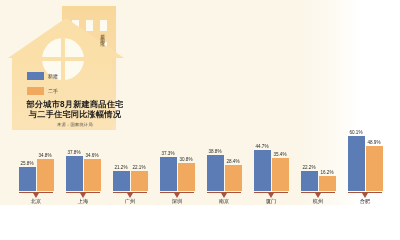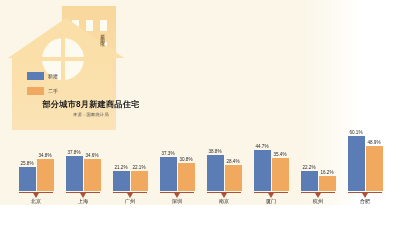--- a/index.html
+++ b/index.html
@@ -59,21 +59,21 @@
   }
 
   
   .legend{position:absolute;left:27px;top:72px;}
   .legend-row{display:flex;align-items:center;margin-bottom:7px;}
   .legend-swatch{width:17px;height:8px;margin-right:4px;}
   .legend-label{font-size:5px;color:#3a3a3a;}
 
   
   .title-block{
-    position:absolute;left:16px;top:100px;width:150px;text-align:center;
+    position:absolute;left:0;top:100px;width:150px;text-align:center;
   }
   .title-line{
     font-size:8.2px;font-weight:bold;color:#1c1c1c;line-height:10px;
     letter-spacing:0.2px;
   }
   .source-line{
     font-size:4.2px;color:#4a4a4a;margin-top:2px;letter-spacing:0.3px;
   }
 
   
@@ -148,20 +148,21 @@
       <span class="legend-label">新建</span>
     </div>
     <div class="legend-row">
       <span class="legend-swatch" style="background:#f0a95e;"></span>
       <span class="legend-label">二手</span>
     </div>
   </div>
 
   <div class="title-block">
     <div class="title-line">部分城市8月新建商品住宅</div>
+    <div class="title-line">与二手住宅同比涨幅情况</div>
     <div class="source-line">来源：国家统计局</div>
   </div>
 
   <div class="chart" id="chart">
       <div class="group" style="left: 0px;">
         <div class="bars">
           <div class="bar new" style="height: 23.8154px;">
             <span class="bar-label">25.8%</span>
           </div>
           <div class="bar old" style="height: 32.1231px;">

